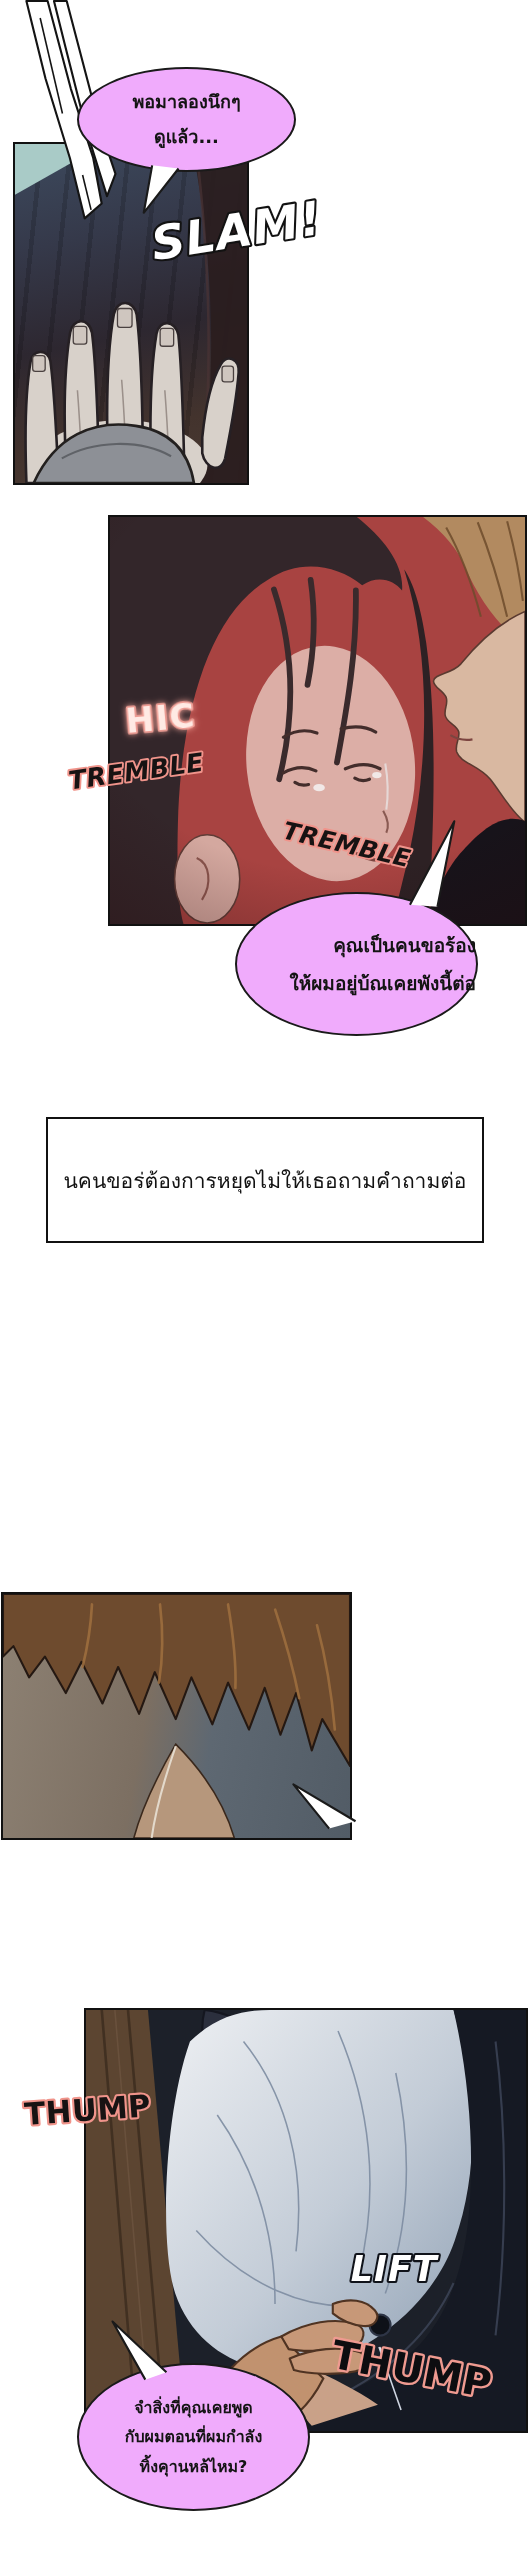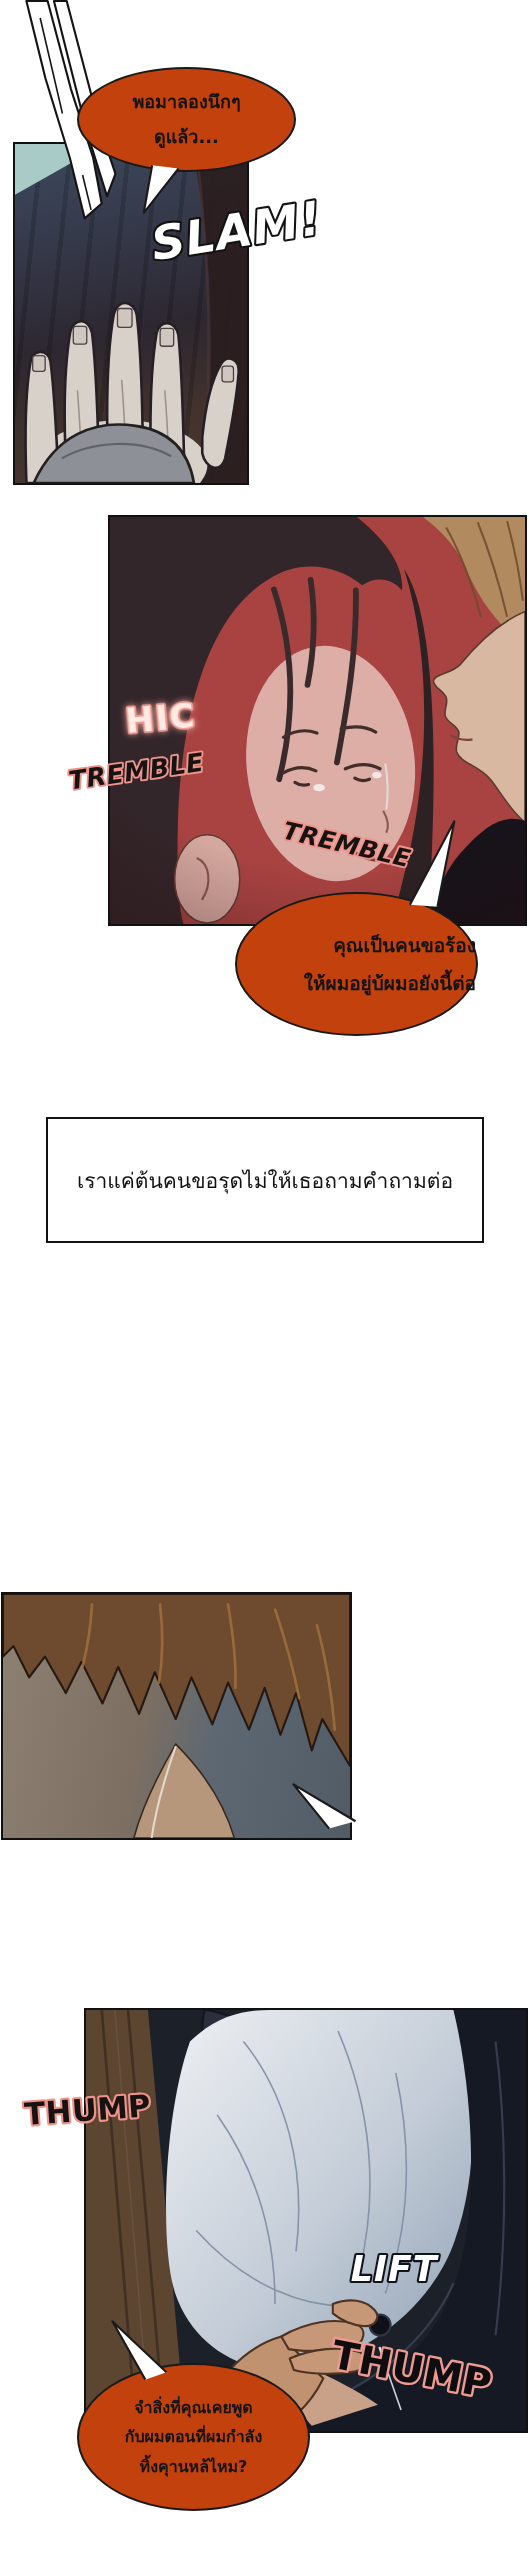--- a/index.html
+++ b/index.html
@@ -5,21 +5,21 @@
   html,body { margin:0; padding:0; background:#ffffff; }
   #page {
     position:relative; width:530px; height:2576px; background:#ffffff;
     overflow:hidden; font-family:"DejaVu Sans","Liberation Sans",sans-serif;
   }
   .panel { position:absolute; border:2.1px solid #111111; box-sizing:border-box; z-index:1; overflow:hidden; }
   .panel svg { position:absolute; inset:0; width:100%; height:100%; }
 
   
   .bubble {
-    position:absolute; background:#c2410c; border:2.1px solid #1a1a1a; border-radius:50%;
+    position:absolute; background:#f0abfc; border:2.1px solid #1a1a1a; border-radius:50%;
     display:flex; flex-direction:column; justify-content:center; align-items:center;
     text-align:center; z-index:5; box-sizing:border-box;
   }
   .bubble .line { color:#141414; font-weight:600; white-space:nowrap; }
   .tail { position:absolute; z-index:6; overflow:visible; }
 
   #bubble-1 { left:77px; top:67px; width:219px; height:105px; }
   #bubble-1 .line { font-size:18px; line-height:1.9; }
   #bubble-2 { left:235px; top:892px; width:243px; height:144px;align-items:flex-end; }
   #bubble-2 .line { font-size:19px; line-height:2.0; }
@@ -186,28 +186,28 @@
   <svg class="sfx" id="sfx-tremble-1" style="left:65px; top:744px; transform:rotate(-8deg);" width="159" height="53" viewBox="0 0 300 100">
     <text x="6" y="66" font-size="48" font-style="italic" letter-spacing="1" fill="#171313" stroke="#f0948b" stroke-width="7" paint-order="stroke" stroke-linejoin="round">TREMBLE</text>
   </svg>
 
   <svg class="sfx" id="sfx-tremble-2" style="left:277px; top:820px; transform:rotate(13deg);" width="148" height="64" viewBox="0 0 280 120">
     <text x="6" y="64" font-size="46" font-style="italic" letter-spacing="1" fill="#171313" stroke="#f0948b" stroke-width="7" paint-order="stroke" stroke-linejoin="round">TREMBLE</text>
   </svg>
 
   <div class="bubble" id="bubble-2">
     <div class="line">คุณเป็นคนขอร้อง</div>
-    <div class="line">ให้ผมอยู่บ้ผมอยังนี้ต่อ</div>
+    <div class="line">ให้ผมอยู่บ้ณเคยพังนี้ต่อ</div>
   </div>
   <svg class="tail" style="left:395px; top:816px;" width="69" height="95" viewBox="0 0 130 180">
     <path d="M28,168 L112,10 L80,172" fill="#ffffff" stroke="#1a1a1a" stroke-width="4" stroke-linejoin="round"></path>
   </svg>
 
   <div id="narration-box">
-    <div class="line">เราแค่ต้นคนขอรุดไม่ให้เธอถามคำถามต่อ</div>
+    <div class="line">นคนขอร่ต้องการหยุดไม่ให้เธอถามคำถามต่อ</div>
   </div>
 
   <div class="panel" id="panel-3">
     <svg viewBox="0 0 663 468" preserveAspectRatio="none">
 
       <path d="M0,0 L663,0 L663,330 L610,240 L590,300 L560,190 L530,270 L500,180 L470,260 L430,170 L400,250 L360,160 L330,240 L290,150 L260,230 L220,140 L190,210 L150,130 L120,190 L80,120 L50,160 L20,100 L0,120 Z" fill="#6e4b2e" stroke="#241812" stroke-width="4" stroke-linejoin="round"></path>
       <g stroke="#a0703f" stroke-width="5" fill="none" opacity="0.85" stroke-linecap="round">
         <path d="M520,30 C540,90 556,150 566,200"></path>
         <path d="M430,20 C440,80 446,130 444,180"></path>
         <path d="M300,20 C306,70 306,120 298,170"></path>

